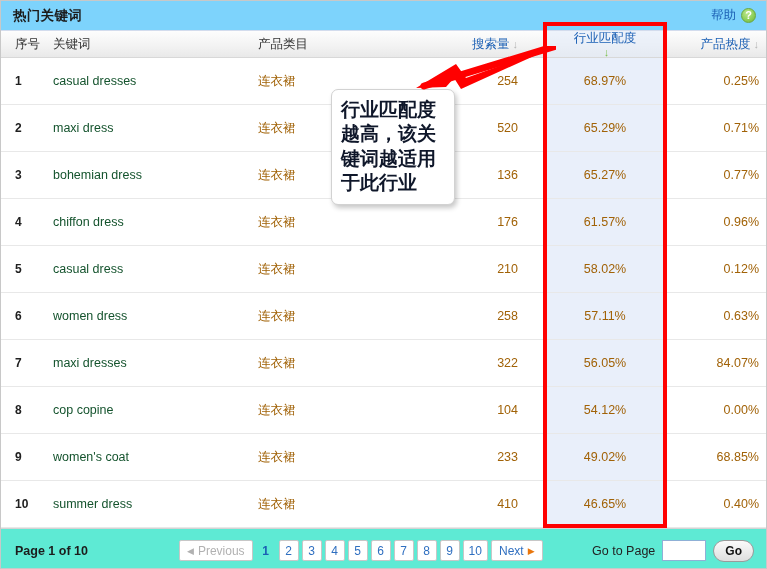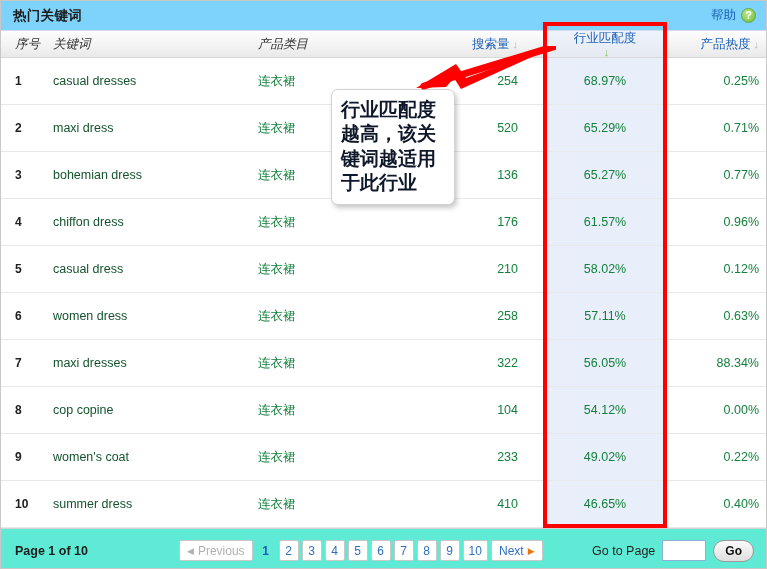--- a/index.html
+++ b/index.html
@@ -66,38 +66,38 @@
     border-bottom: 1px solid #d8d8d8;
   }
   .cell {
     position: absolute;
     top: 0; height: 100%;
     display: flex;
     align-items: center;
     font-size: 12.5px;
   }
   .colhead .cell { color: #1a5fb4; }
-  .colhead .plain { color: #333333; font-style: italic; }
+  .colhead .plain { color: #333333; }
   .arrow {
     display: inline-block;
     margin-left: 3px;
     font-size: 11px;
     line-height: 1;
   }
   .arrow.grey  { color: #b6b6b6; }
   .arrow.green { color: #7cbf4d; }
 
   
   .tbody { position: relative; height: 470px; background: #fff; }
   .row {
     position: relative;
     height: 47px;
     border-bottom: 1px solid #e8e8e8;
   }
-  .row .cell { font-size: 12.5px; color: #15803d; }
+  .row .cell { font-size: 12.5px; color: #a16207; }
   .row .idx { font-weight: bold; color: #202020; font-size: 12px; }
   .row .kw { color: #14532d; cursor: pointer; }
 
   
   .c-idx  { left: 14px;  width: 36px; justify-content: flex-start; }
   .c-kw   { left: 52px;  width: 200px; }
   .c-cat  { left: 257px; width: 180px; }
   .c-vol  { left: 431px; width: 104px; justify-content: flex-end; padding-right: 18px; }
   .c-mat  { left: 543px; width: 122px; justify-content: center; flex-direction: column; }
   .c-hot  { left: 665px; width: 100px; justify-content: flex-end; padding-right: 7px; }
@@ -317,37 +317,37 @@
           <div class="cell c-vol">258</div>
           <div class="cell c-mat">57.11%</div>
           <div class="cell c-hot">0.63%</div>
         </div>
         <div class="row">
           <div class="cell c-idx idx">7</div>
           <div class="cell c-kw kw">maxi dresses</div>
           <div class="cell c-cat">连衣裙</div>
           <div class="cell c-vol">322</div>
           <div class="cell c-mat">56.05%</div>
-          <div class="cell c-hot">88.34%</div>
+          <div class="cell c-hot">84.07%</div>
         </div>
         <div class="row">
           <div class="cell c-idx idx">8</div>
           <div class="cell c-kw kw">cop copine</div>
           <div class="cell c-cat">连衣裙</div>
           <div class="cell c-vol">104</div>
           <div class="cell c-mat">54.12%</div>
           <div class="cell c-hot">0.00%</div>
         </div>
         <div class="row">
           <div class="cell c-idx idx">9</div>
           <div class="cell c-kw kw">women's coat</div>
           <div class="cell c-cat">连衣裙</div>
           <div class="cell c-vol">233</div>
           <div class="cell c-mat">49.02%</div>
-          <div class="cell c-hot">0.22%</div>
+          <div class="cell c-hot">68.85%</div>
         </div>
         <div class="row">
           <div class="cell c-idx idx">10</div>
           <div class="cell c-kw kw">summer dress</div>
           <div class="cell c-cat">连衣裙</div>
           <div class="cell c-vol">410</div>
           <div class="cell c-mat">46.65%</div>
           <div class="cell c-hot">0.40%</div>
         </div>
       </div>

